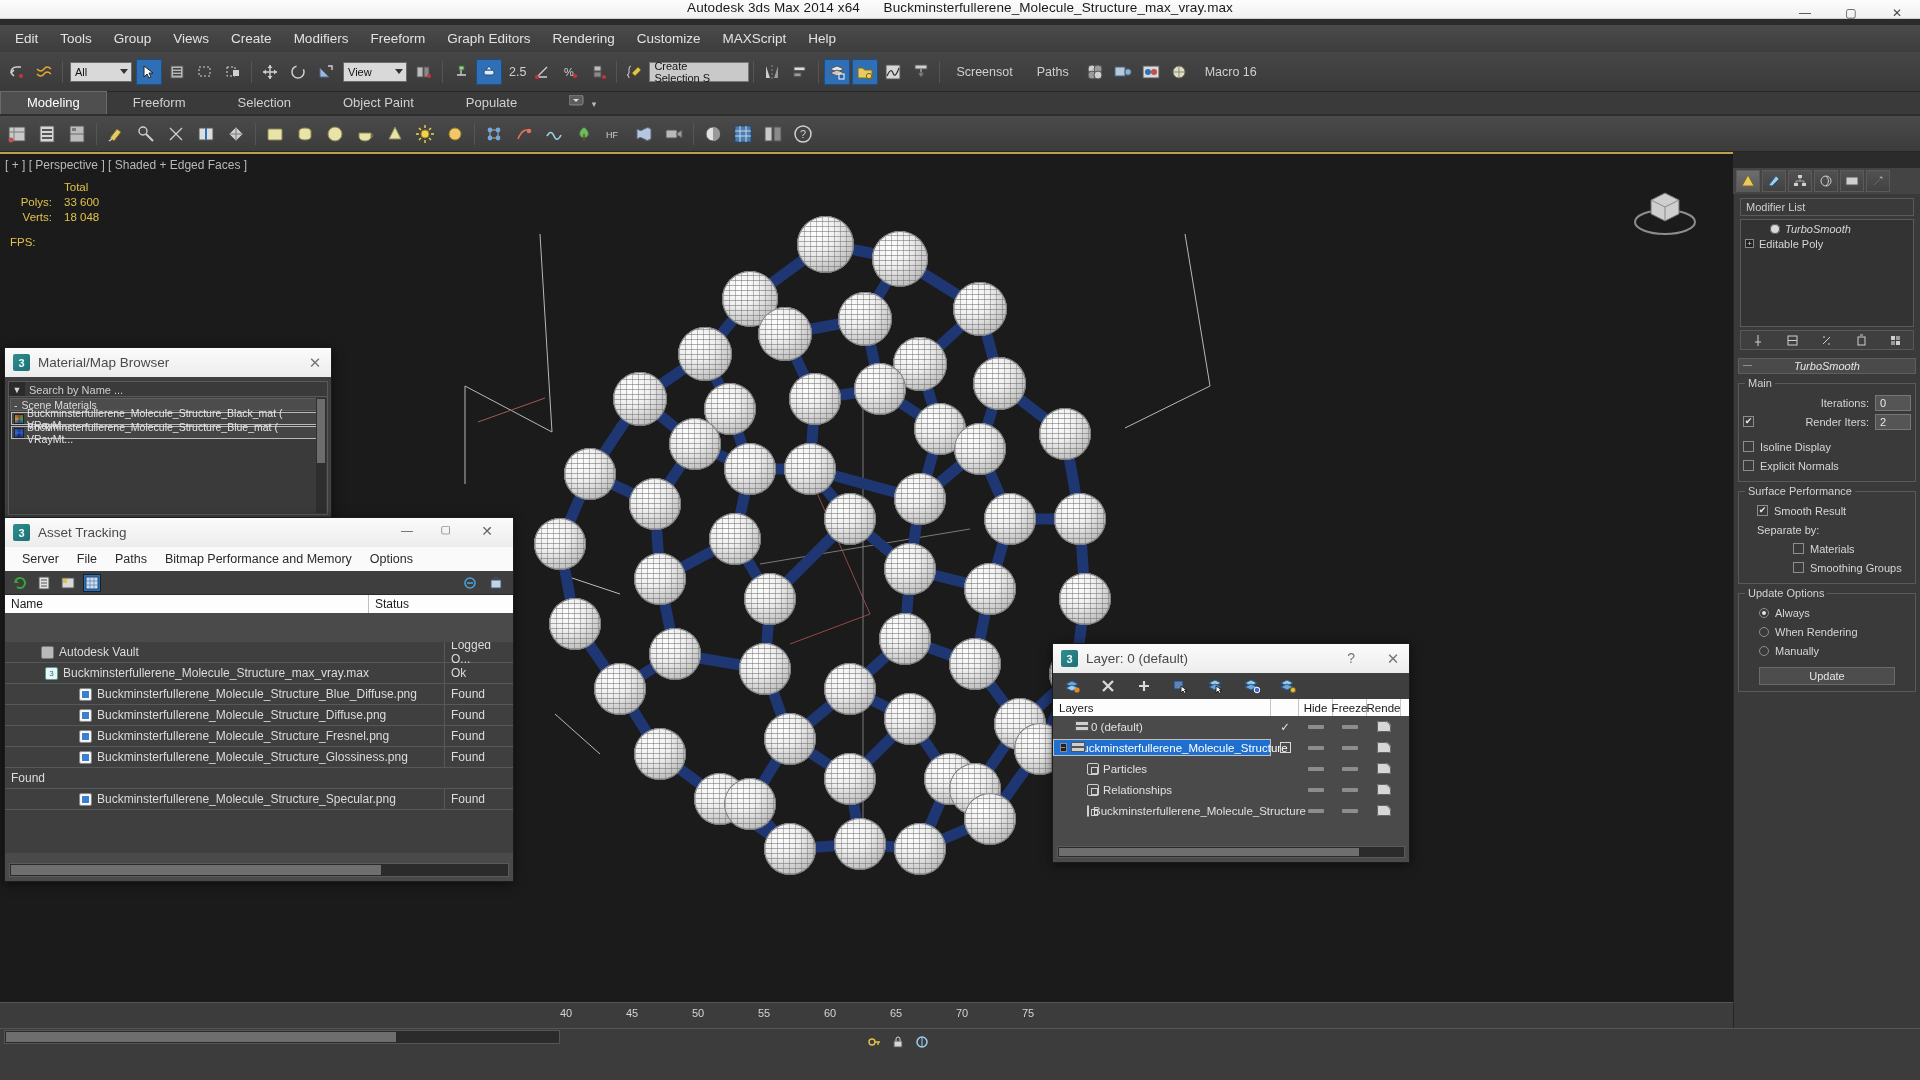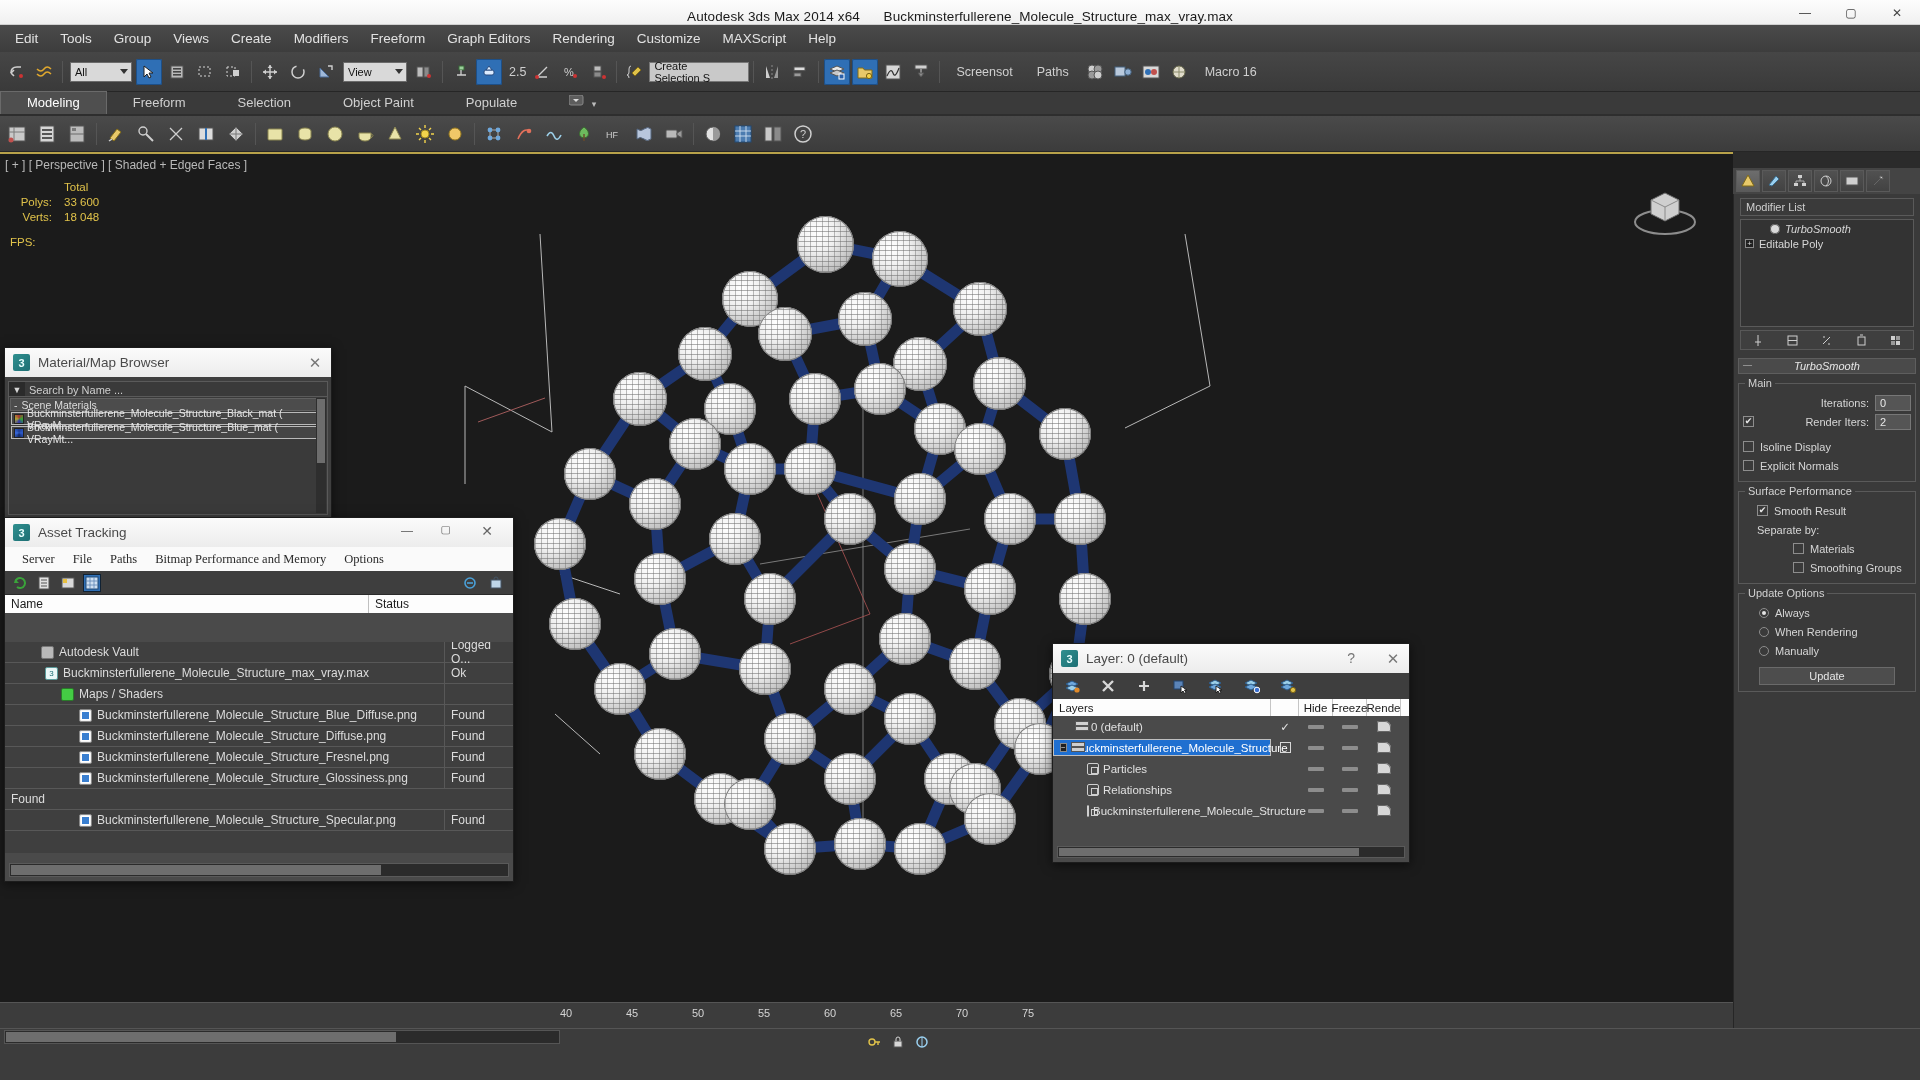--- a/index.html
+++ b/index.html
@@ -1,23 +1,23 @@
 <!DOCTYPE html>
 <html><head>
 <meta charset="utf-8">
 <style>
   * { box-sizing: border-box; margin:0; padding:0; }
   html,body { width:1920px; height:1080px; overflow:hidden;
     font-family:"Liberation Sans", sans-serif; background:#2b2b2b; }
   body { position:relative; font-size:12px; color:#d8d8d8; }
 
   
-  .titlebar { position:absolute; left:0; top:0; width:1920px; height:25px;
+  .titlebar { position:absolute; left:0; top:0; width:1920px; height:19px;
     background:linear-gradient(#fdfdfd,#f0f0f0); border-bottom:1px solid #d0d0d0;
-    display:flex; align-items:flex-end; justify-content:center; }
+    display:flex; align-items:flex-start; justify-content:center; }
   .titlebar .tt { color:#1a1a1a; font-size:13.5px; letter-spacing:.1px; }
   .titlebar .tt .sep { display:inline-block; width:16px; }
   .winbtns { position:absolute; right:0; top:0; height:25px; display:flex; }
   .winbtn { width:46px; height:25px; display:flex; align-items:center;
     justify-content:center; color:#444; font-size:12px; }
   .winbtn.close { }
 
   
   .menubar { position:absolute; left:0; top:25px; width:1920px; height:27px;
     background:linear-gradient(#4a4a4a,#3d3d3d); display:flex; align-items:center;
@@ -197,21 +197,21 @@
   .swatch.blue { background:conic-gradient(#1d3c8c,#2d5bd0,#0f2560,#3a6ae0,#1d3c8c); }
   .mmb-scroll { position:absolute; right:1px; top:1px; bottom:1px; width:10px;
     background:#2e2e2e; }
   .mmb-scroll i { position:absolute; left:1px; top:1px; width:8px; height:64px;
     background:#6d6d6d; }
 
   
   #asset { left:4px; top:517px; width:510px; height:365px;
     border:1px solid #1c1c1c; background:#4a4a4a; }
   .at-menu { height:24px; background:#fafafa; display:flex; align-items:center;
-    padding-left:8px;font-family:Liberation Serif, serif; }
+    padding-left:8px; }
   .at-menu .m { font-size:12.5px; color:#2a2a2a; padding:0 9px; }
   .at-tools { height:24px; background:#3e3e3e; display:flex; align-items:center;
     padding-left:6px; gap:6px; border-bottom:1px solid #2a2a2a; }
   .at-tico { width:18px; height:18px; display:flex; align-items:center;
     justify-content:center; }
   .at-right { margin-left:auto; display:flex; gap:8px; padding-right:8px; }
   .at-head { height:18px; background:#fdfdfd; display:flex; font-size:12px;
     color:#1a1a1a; }
   .at-head .c1 { width:364px; padding-left:6px; border-right:1px solid #c0c0c0;
     display:flex; align-items:center; }
@@ -1131,27 +1131,20 @@
       <div class="c2">Logged O...</div>
     </div>
     <div class="at-row">
       <div class="c1" style="padding-left:40px">
         <span class="dot-ico" style="background:#eaf7f7;color:#1d6f74;border:1px solid #5a9a9a">3</span>
         <span>Buckminsterfullerene_Molecule_Structure_max_vray.max</span>
       </div>
       <div class="c2">Ok</div>
     </div>
     <div class="at-row">
-      <div class="c1" style="padding-left:56px">
-        <span class="dot-ico" style="background:#44cc44;border:1px solid #2a7a2a"></span>
-        <span>Maps / Shaders</span>
-      </div>
-      <div class="c2"></div>
-    </div>
-    <div class="at-row">
       <div class="c1" style="padding-left:74px">
         <span class="dot-ico" style="background:#f2f2f2;border:1px solid #888">
           <svg width="9" height="9" viewBox="0 0 9 9">
               <rect width="9" height="9" fill="#fff"></rect>
               <rect x="1" y="1" width="7" height="7" fill="#3a7fd0"></rect>
             </svg>
         </span>
         <span>Buckminsterfullerene_Molecule_Structure_Blue_Diffuse.png</span>
       </div>
       <div class="c2">Found</div>

